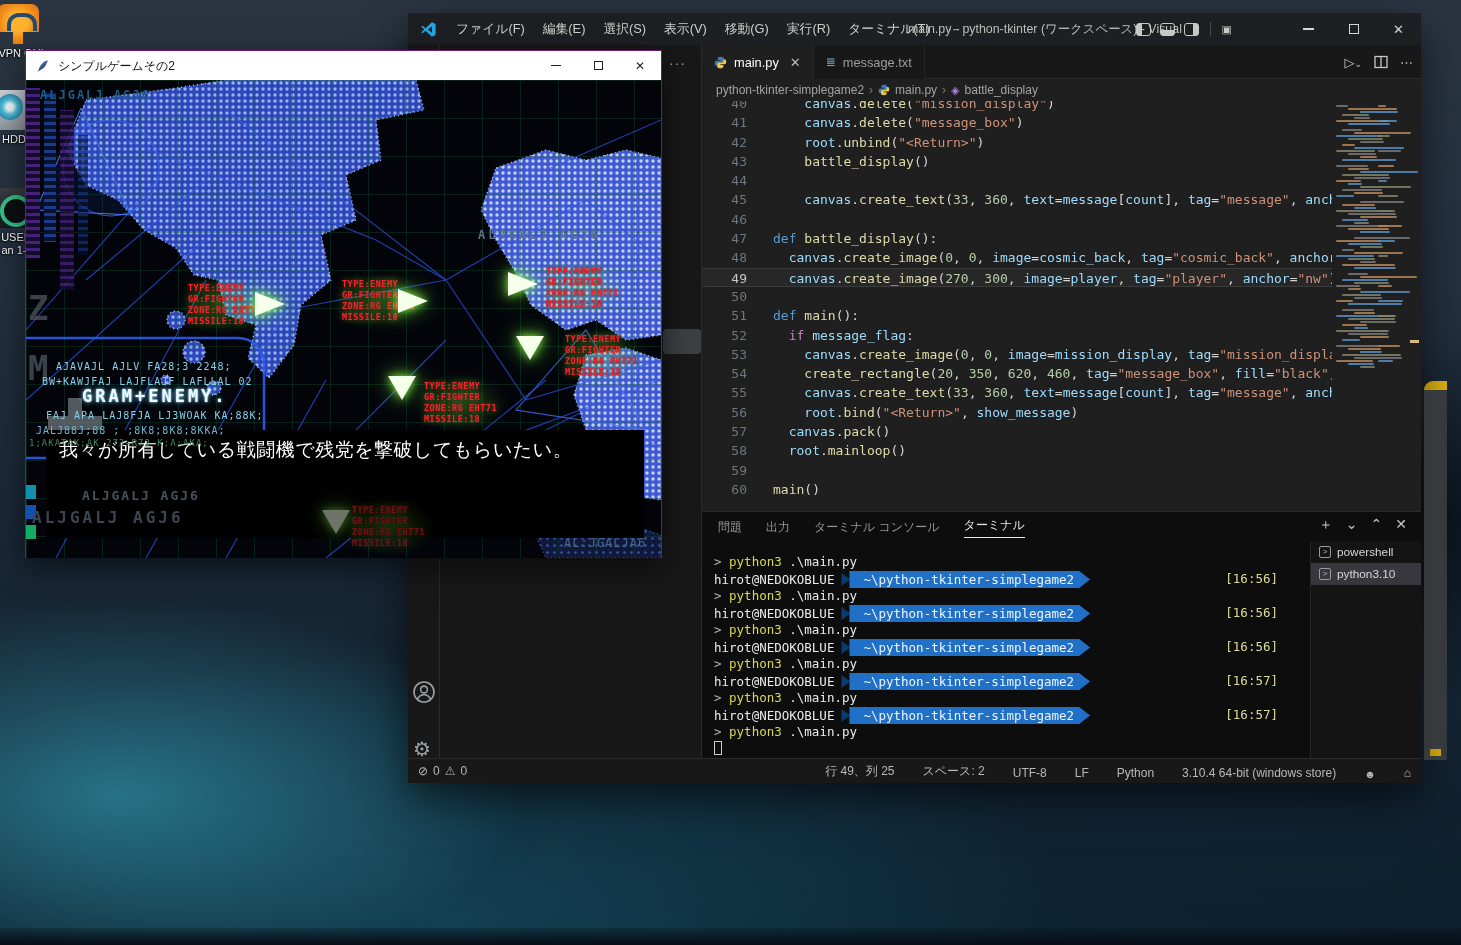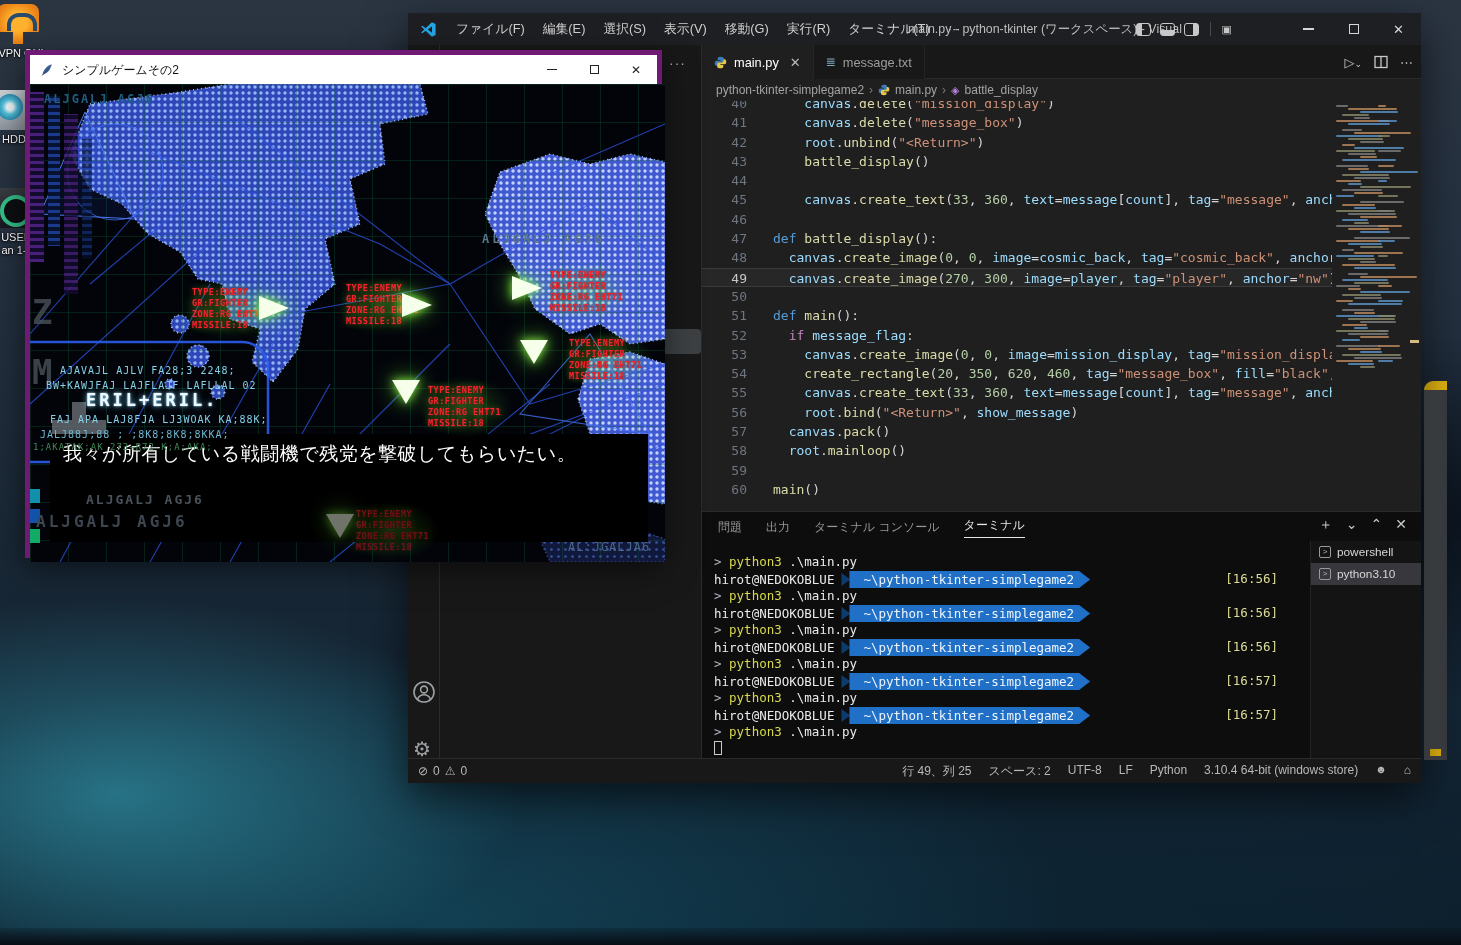--- a/index.html
+++ b/index.html
@@ -91,23 +91,23 @@
 .plseg{display:inline-block;background:#1f70c6;color:#eef5fc;padding:0 16px 0 14px;margin-left:-1px;clip-path:polygon(0 0,calc(100% - 11px) 0,100% 50%,calc(100% - 11px) 100%,0 100%);height:17px;line-height:17px}
 .ttime{position:absolute;right:36px;top:0;color:#dcdc96}
 .tcursor{display:inline-block;width:8px;height:14px;border:1px solid #ccc;vertical-align:-2px}
 #term-side{position:absolute;left:608px;top:29px;width:111px;bottom:0;border-left:1px solid #242424;background:#141414}
 .prof{height:22px;display:flex;align-items:center;gap:6px;padding-left:8px;font-size:11.8px;color:#d6d6d6}
 .prof.active{background:#37373d}
 .prof .pic{width:12px;height:12px;border:1px solid #9a9a9a;border-radius:2px;font-size:8px;line-height:10px;text-align:center;color:#bbb;flex:none}
 
 #statusbar{position:absolute;left:0;top:745px;width:1013px;height:25px;background:#181818;border-top:1px solid #2b2b2b;display:flex;align-items:center;font-size:12px;color:#b8b8b8}
 #status-left{display:flex;gap:5px;margin-left:10px;align-items:center}
-#status-right{position:absolute;right:10px;display:flex;gap:17px;align-items:flex-start}
-
-#gamewin{position:absolute;left:25px;top:50px;width:637px;height:508px;background:#0f172a;box-shadow:0 10px 30px rgba(0,0,0,.55);border:5px solid #701a75}
+#status-right{position:absolute;right:10px;display:flex;gap:28px;align-items:flex-end}
+
+#gamewin{position:absolute;left:25px;top:50px;width:637px;height:508px;background:#0f172a;box-shadow:0 10px 30px rgba(0,0,0,.55);border:1px solid #701a75}
 #game-titlebar{position:absolute;left:0;top:0;width:100%;height:30px;background:#fff;display:flex;align-items:center;color:#111;font-size:12px}
 #feather{margin:0 8px 0 10px}
 .gctl{position:absolute;top:0;width:42px;height:29px;display:flex;align-items:center;justify-content:center;color:#222}
 #gmin{right:84px}#gmax{right:42px}#gclose{right:0}
 .gbar{width:10px;height:1px;background:#222}
 .gbox{width:9px;height:9px;border:1px solid #222}
 #gamecanvas{position:absolute;left:0;top:29px;width:635px;height:478px;background:#02040a;overflow:hidden}
 #map-svg{position:absolute;left:0;top:0;z-index:0}
 #msgbox{position:absolute;left:20px;top:350px;width:598px;height:108px;background:#000;z-index:2}
 #gmessage{position:absolute;left:33px;top:357px;z-index:3;color:#fff;font-size:19px;letter-spacing:.5px;white-space:nowrap;font-family:"Liberation Sans",sans-serif}
@@ -519,21 +519,21 @@
           <rect x="0" y="445" width="10" height="14" fill="#15c878"></rect>
         </g>
       </svg>
       <div id="msgbox"></div>
       <div id="gmessage">我々が所有している戦闘機で残党を撃破してもらいたい。</div>
       <div id="map-ov">
           <div class="glitch" style="left: 14px; top: 8px; color: rgb(29, 95, 130); font-size: 12px; letter-spacing: 2px; font-weight: bold;">ALJGALJ AGJ6</div>
           <div class="glitch" style="left: 452px; top: 148px; color: rgb(90, 116, 136); font-size: 12px; letter-spacing: 3px; font-weight: bold;">ALJGALJ AGJ6</div>
           <div class="glitch" style="left: 30px; top: 281px; color: rgb(134, 210, 232); font-size: 10px; letter-spacing: 1px;">AJAVAJL AJLV FA28;3 2248;</div>
           <div class="glitch" style="left: 16px; top: 296px; color: rgb(134, 210, 232); font-size: 10px; letter-spacing: 1px;">BW+KAWJFAJ LAJFLAJF LAFLLAL 02</div>
-          <div class="glitch glow-c" style="left: 56px; top: 306px; color: rgb(238, 249, 255); font-size: 17px; letter-spacing: 3px; font-weight: bold;">ERIL+ERIL.</div>
+          <div class="glitch glow-c" style="left: 56px; top: 306px; color: rgb(238, 249, 255); font-size: 17px; letter-spacing: 3px; font-weight: bold;">GRAM+ENEMY.</div>
           <div class="glitch" style="left: 20px; top: 330px; color: rgb(134, 210, 232); font-size: 10px; letter-spacing: 1px;">FAJ APA LAJ8FJA LJ3WOAK KA;88K;</div>
           <div class="glitch" style="left: 10px; top: 345px; color: rgb(111, 182, 208); font-size: 10px; letter-spacing: 1px;">JALJ88J;88 ; ;8K8;8K8;8KKA;</div>
           <div class="glitch" style="left: 3px; top: 358px; color: rgb(63, 138, 90); font-size: 9px; letter-spacing: 1px;">1;AKATAK;AK 273+R72 K;A;AKA;</div>
           <div class="glitch" style="left: 56px; top: 408px; color: rgb(73, 82, 90); font-size: 13px; letter-spacing: 2px; font-weight: bold;">ALJGALJ AGJ6</div>
           <div class="glitch" style="left: 6px; top: 428px; color: rgb(61, 70, 80); font-size: 16px; letter-spacing: 3px; font-weight: bold;">ALJGALJ AGJ6</div>
           <div class="glitch" style="left: 538px; top: 456px; color: rgb(74, 104, 136); font-size: 12px; letter-spacing: 1px;">AL:JGALJA6</div>
           <div class="marker" style="left: 162px; top: 203px;">
             <div>TYPE:ENEMY</div>
             <div>GR:FIGHTER</div>
             <div>ZONE:RG EHT71</div>

